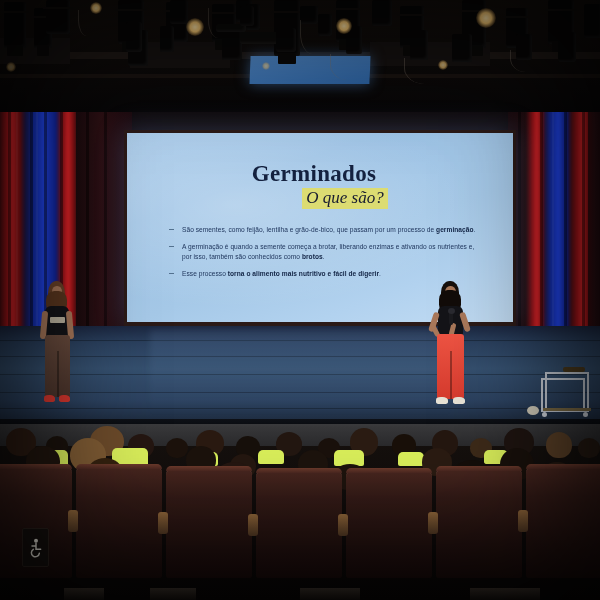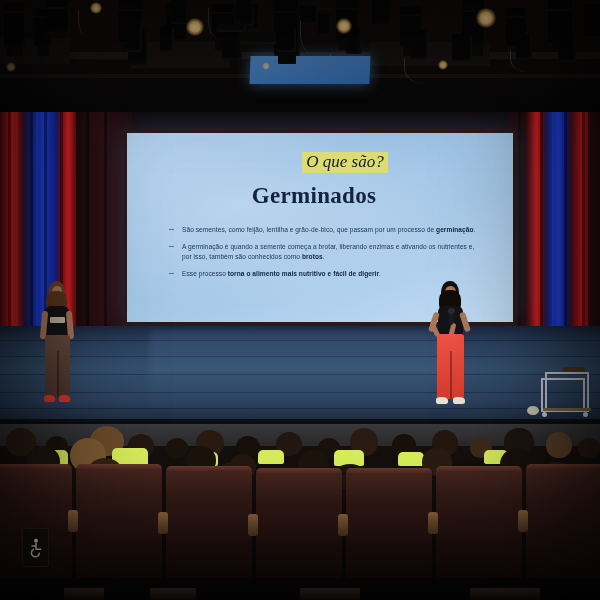--- a/index.html
+++ b/index.html
@@ -237,24 +237,24 @@
     <div class="cable" style="left:330px;top:54px;width:28px;height:26px;"></div>
     <div class="cable" style="left:404px;top:58px;width:34px;height:26px;"></div>
     <div class="cable" style="left:208px;top:8px;width:16px;height:30px;"></div>
     <div class="cable" style="left:78px;top:10px;width:14px;height:26px;"></div>
     <div class="cable" style="left:510px;top:50px;width:26px;height:22px;"></div>
   </div>
 
   <div id="screen-frame">
     <div id="screen">
       <div class="slide">
+        <div id="slide-title">Germinados</div>
         <div id="slide-sub-wrap">
           <span id="slide-sub">O que são?</span>
         </div>
-        <div id="slide-title">Germinados</div>
         <ul class="bullets" id="bullet-list">
             <li><span>São sementes, como feijão, lentilha e grão-de-bico, que passam por um processo de </span><b>germinação</b><span>.</span></li>
             <li><span>A germinação é quando a semente começa a brotar, liberando enzimas e ativando os nutrientes e, por isso, também são conhecidos como </span><b>brotos</b><span>.</span></li>
             <li><span>Esse processo </span><b>torna o alimento mais nutritivo e fácil de digerir</b><span>.</span></li>
           </ul>
       </div>
     </div>
   </div>
 
   <div class="floor-side" style="left:0;"></div>

